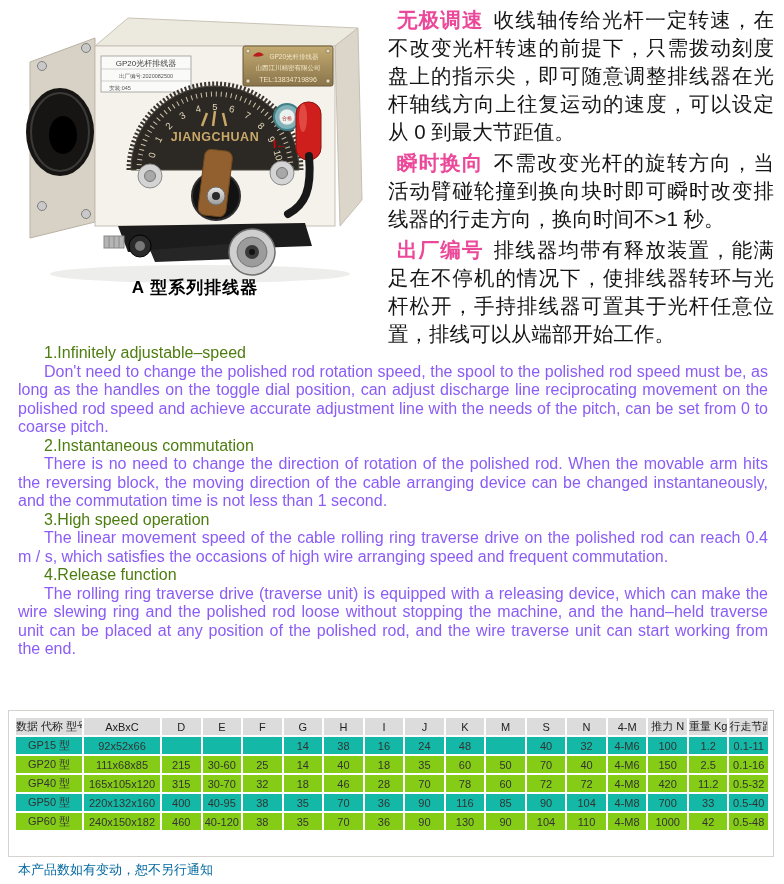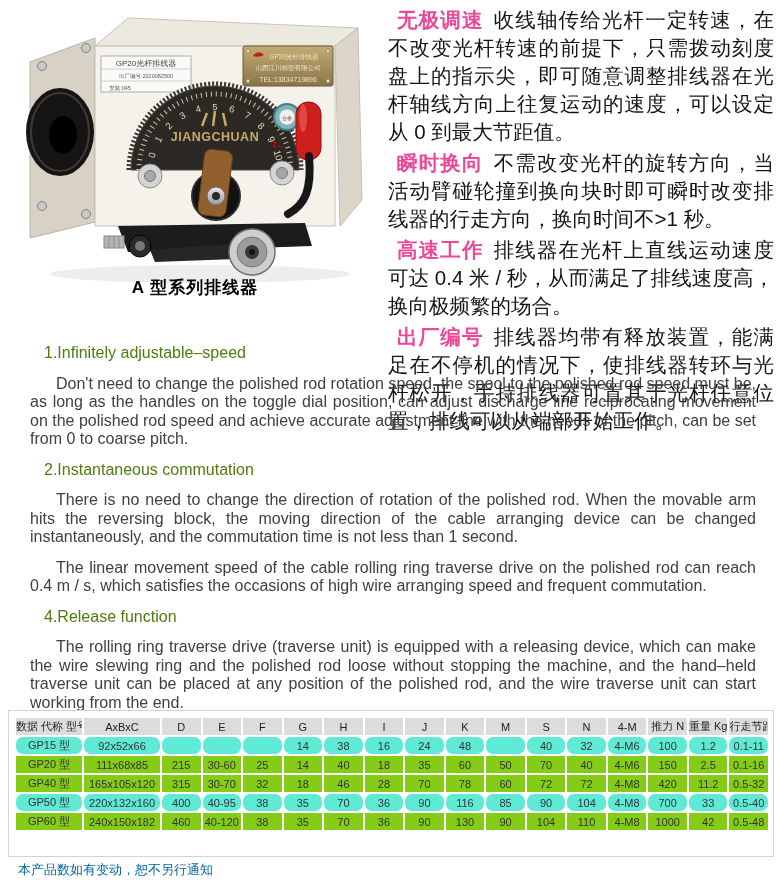--- a/index.html
+++ b/index.html
@@ -19,39 +19,39 @@
     margin:0 0 3px 0;font-size:20.5px;line-height:28px;color:#151515;
     text-align:justify;text-indent:9px;padding-right:4px;
   }
   .cn-col .ft{color:#ec4899;font-weight:bold;margin-right:10px;}
   
   .en-col{position:absolute;left:18px;top:344px;width:750px;}
   .en-col .fh{
     margin:0;padding-left:26px;color:#4d7c0f;font-size:16px;line-height:18.5px;
   }
   .en-col p{
-    margin:12px;font-size:16px;line-height:18.5px;color:#404040;
+    margin:0;font-size:16px;line-height:18.5px;color:#8b5cf6;
     text-align:justify;text-indent:26px;
   }
   
   .tbl-title{position:absolute;left:35px;top:691px;font-size:14px;color:#4d7c0f;margin-top:36px;}
   .tbl-frame{
     position:absolute;left:8px;top:710px;width:766px;height:147px;
     border:1px solid #d6d3ce;box-sizing:border-box;background:#fff;
   }
   table.dim{
     position:absolute;left:14px;top:716px;width:756px;
     border-collapse:separate;border-spacing:2px;table-layout:fixed;
   }
   table.dim th,table.dim td{
     font-size:11px;font-weight:normal;text-align:center;vertical-align:middle;
     height:17px;padding:0;color:#333;overflow:hidden;white-space:nowrap;
   }
   table.dim thead th{background:#dcdcdc;color:#222;}
-  table.dim tr.light td{background:#5eead4;border-radius:7px;}
+  table.dim tr.light td{background:#14b8a6;}
   table.dim tr.dark td{background:#84cc16;}
   
   .footer-note{position:absolute;left:18px;top:861px;font-size:13px;color:#0369a1;}
   
   svg text{font-family:"Liberation Sans","DejaVu Sans",sans-serif;}
 </style>
 </head>
 <body>
 
 <div class="photo-area">
@@ -170,29 +170,29 @@
     <circle cx="252" cy="252" r="15" fill="#9c9c9c" stroke="#777"></circle>
     <circle cx="252" cy="252" r="7" fill="#3a3a3a"></circle>
     <circle cx="252" cy="252" r="3" fill="#111"></circle>
   </svg>
   <div class="photo-caption">A 型系列排线器</div>
 </div>
 
 <div class="cn-col">
     <p><span class="ft">无极调速</span>收线轴传给光杆一定转速，在不改变光杆转速的前提下，只需拨动刻度盘上的指示尖，即可随意调整排线器在光杆轴线方向上往复运动的速度，可以设定从 0 到最大节距值。</p>
     <p><span class="ft">瞬时换向</span>不需改变光杆的旋转方向，当活动臂碰轮撞到换向块时即可瞬时改变排线器的行走方向，换向时间不&gt;1 秒。</p>
-    <p><span class="ft">高速工作</span>排线器在光杆上直线运动速度可达 0.4 米 / 秒，从而满足了排线速度高，换向极频繁的场合。</p>
     <p><span class="ft">出厂编号</span>排线器均带有释放装置，能满足在不停机的情况下，使排线器转环与光杆松开，手持排线器可置其于光杆任意位置，排线可以从端部开始工作。</p>
   </div>
 
 <div class="en-col">
     <div class="fh">1.Infinitely adjustable–speed</div>
     <p>Don't need to change the polished rod rotation speed, the spool to the polished rod speed must be, as long as the handles on the toggle dial position, can adjust discharge line reciprocating movement on the polished rod speed and achieve accurate adjustment line with the needs of the pitch, can be set from 0 to coarse pitch.</p>
     <div class="fh">2.Instantaneous commutation</div>
     <p>There is no need to change the direction of rotation of the polished rod. When the movable arm hits the reversing block, the moving direction of the cable arranging device can be changed instantaneously, and the commutation time is not less than 1 second.</p>
+    <div class="fh">3.High speed operation</div>
     <p>The linear movement speed of the cable rolling ring traverse drive on the polished rod can reach 0.4 m / s, which satisfies the occasions of high wire arranging speed and frequent commutation.</p>
     <div class="fh">4.Release function</div>
     <p>The rolling ring traverse drive (traverse unit) is equipped with a releasing device, which can make the wire slewing ring and the polished rod loose without stopping the machine, and the hand–held traverse unit can be placed at any position of the polished rod, and the wire traverse unit can start working from the end.</p>
   </div>
 
 <div class="tbl-title">A 型系列排线器安装尺寸图</div>
 <div class="tbl-frame"></div>
 <table class="dim">
   <colgroup>
     <col style="width:66px">

